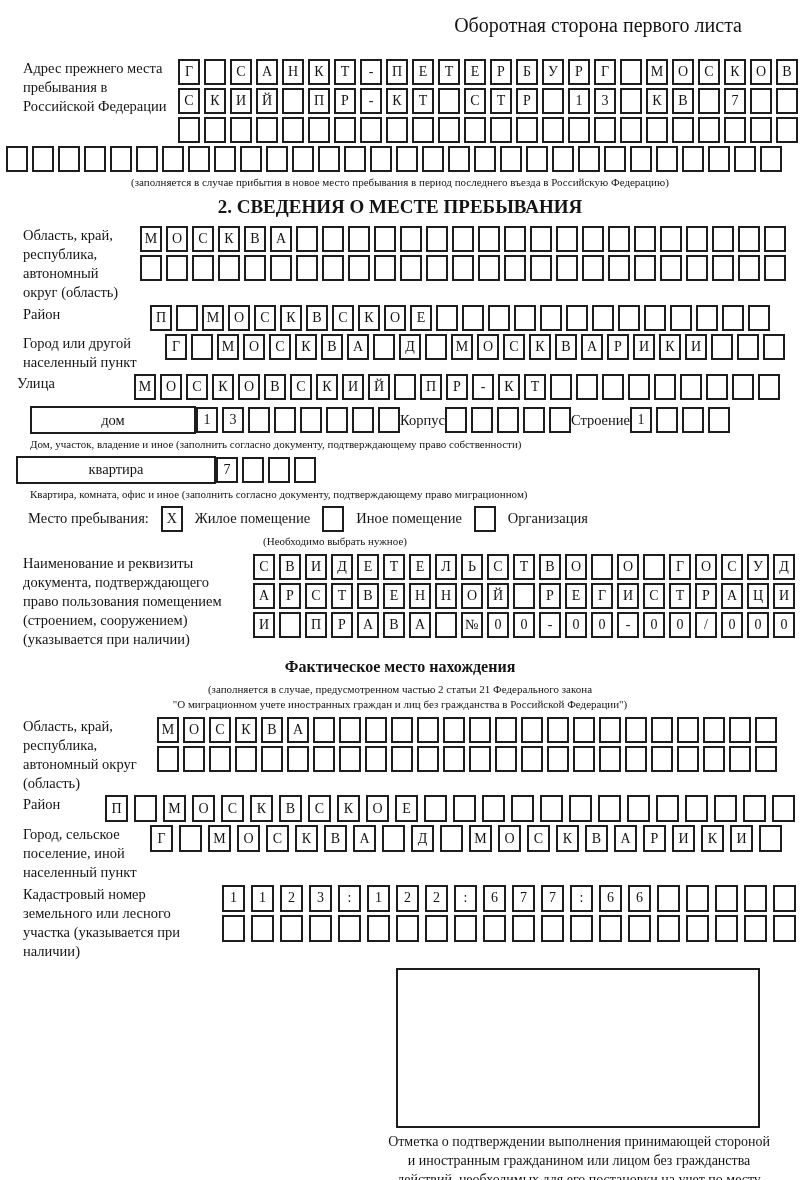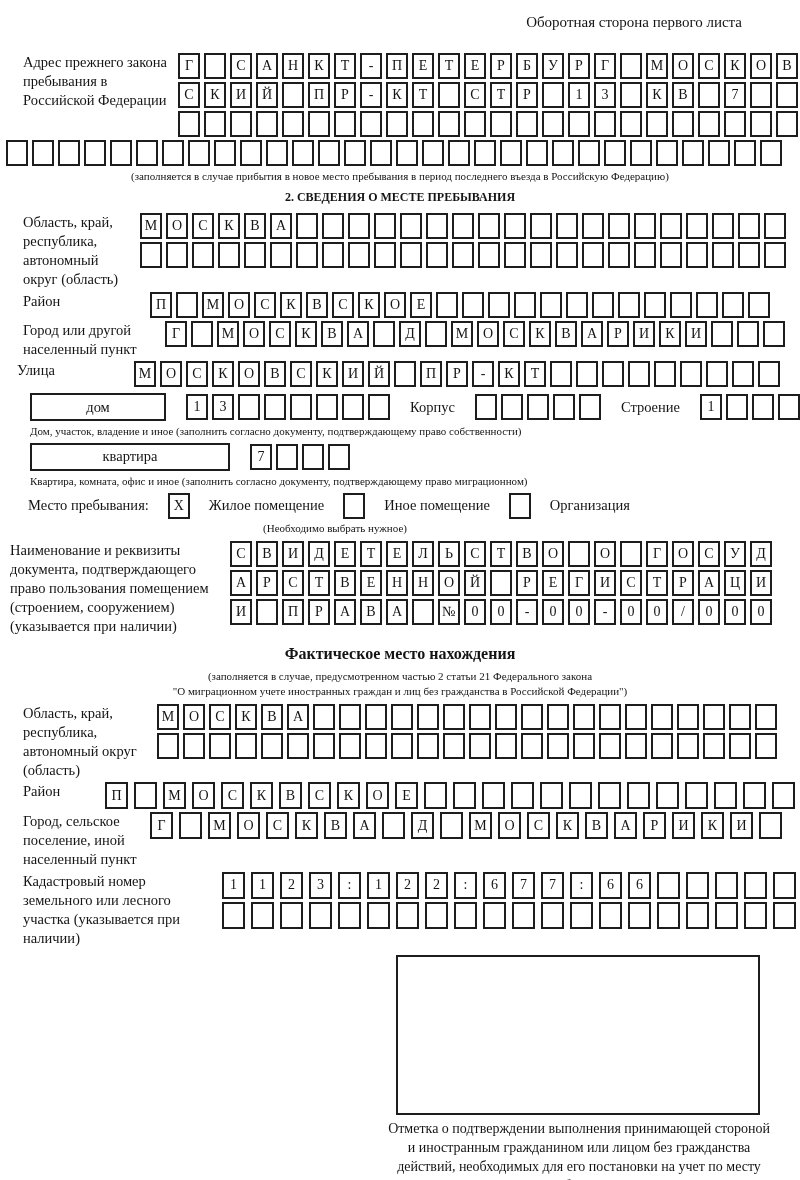--- a/index.html
+++ b/index.html
@@ -1,54 +1,54 @@
 <!DOCTYPE html>
 <html><head>
 <meta charset="utf-8">
 <style>
   html,body{margin:0;padding:0;}
   body{
     width:800px;height:1180px;background:#ffffff;color:#141414;
     font-family:"Liberation Serif",serif;font-size:14.5px;
     position:relative;overflow:hidden;
   }
-  .hnote{ text-align:right; padding:14px 58px 0 0; font-size:15px; }
+  .hnote{ text-align:right; padding:14px 58px 0 0; font-size:20px; }
   .frow{ display:flex; align-items:flex-start; margin-bottom:3px; }
   .flabel{ flex:0 0 auto; line-height:1.3; margin-right:8px; }
   .rowscol{ display:flex; flex-direction:column; gap:3px; }
   .cells{ display:flex; gap:4px; }
   .cell{
     flex:0 0 auto; width:22px; height:26px; box-sizing:border-box;
     border:2px solid #1d1d1d; display:flex; align-items:center; justify-content:center;
     font-size:14px; background:#fff;
   }
   .wide{ gap:6px; }
   .wide .cell{ width:23px; height:27px; }
   .caption{ font-size:11px; line-height:1.3; }
   .center{ text-align:center; }
-  .h2{ font-weight:bold; text-align:center; font-size:12px; margin:7px 0 8px 0; }
+  .h2{ font-weight:bold; text-align:center; font-size:19px; margin:7px 0 8px 0; }
   .h3{ font-weight:bold; text-align:center; font-size:16px; margin:10px 0 6px 0; }
-  .hrow{ display:flex; align-items:center; gap:20px; }
+  .hrow{ display:flex; align-items:center; gap:0; }
   .longbox{
     box-sizing:border-box; border:2px solid #1d1d1d; height:28px;
     display:flex; align-items:center; justify-content:center; font-size:14.5px;
   }
   .stampbox{ margin:8px 0 0 396px; width:364px; height:160px; border:2px solid #1d1d1d; box-sizing:border-box; }
   .stampnote{ margin:5px 0 0 388px; width:382px; text-align:center; font-size:14px; line-height:1.35; }
   .mt6{ margin-top:6px; }
 </style>
 </head>
 <body>
 
 <div>
 
   <div class="hnote">Оборотная сторона первого листа</div>
 
   <div class="frow" style="padding-left:23px;margin-top:22px;">
-    <div class="flabel" style="width:147px;">Адрес прежнего закона пребывания в Российской Федерации</div>
+    <div class="flabel" style="width:147px;">Адрес прежнего места пребывания в Российской Федерации</div>
     <div class="rowscol">
       <div class="cells">
           <div class="cell">Г</div>
           <div class="cell"></div>
           <div class="cell">С</div>
           <div class="cell">А</div>
           <div class="cell">Н</div>
           <div class="cell">К</div>
           <div class="cell">Т</div>
           <div class="cell">-</div>
@@ -333,43 +333,43 @@
     <span>Строение</span>
     <div class="cells">
         <div class="cell">1</div>
         <div class="cell"></div>
         <div class="cell"></div>
         <div class="cell"></div>
       </div>
   </div>
   <div class="caption" style="margin:3px 0 4px 30px;">Дом, участок, владение и иное (заполнить согласно документу, подтверждающему право собственности)</div>
 
-  <div class="hrow" style="margin-left:30px;">
+  <div class="hrow" style="margin-left:16px;">
     <div class="longbox" style="width:200px;">квартира</div>
     <div class="cells">
         <div class="cell">7</div>
         <div class="cell"></div>
         <div class="cell"></div>
         <div class="cell"></div>
       </div>
   </div>
   <div class="caption" style="margin:3px 0 5px 30px;">Квартира, комната, офис и иное (заполнить согласно документу, подтверждающему право миграционном)</div>
 
-  <div class="hrow" style="margin-left:28px;gap:19px;">
+  <div class="hrow" style="margin-left:28px;gap:12px;">
     <span>Место пребывания:</span>
     <div class="cell">X</div>
     <span>Жилое помещение</span>
     <div class="cell"></div>
     <span>Иное помещение</span>
     <div class="cell"></div>
     <span>Организация</span>
   </div>
   <div class="caption" style="width:670px;text-align:center;margin-top:2px;">(Необходимо выбрать нужное)</div>
 
-  <div class="frow mt6" style="padding-left:10px;">
+  <div class="frow mt6" style="padding-left:23px;gap:10px;">
     <div class="flabel" style="width:212px;">Наименование и реквизиты документа, подтверждающего право пользования помещением (строением, сооружением) (указывается при наличии)</div>
     <div class="rowscol">
       <div class="cells">
           <div class="cell">С</div>
           <div class="cell">В</div>
           <div class="cell">И</div>
           <div class="cell">Д</div>
           <div class="cell">Е</div>
           <div class="cell">Т</div>
           <div class="cell">Е</div>

